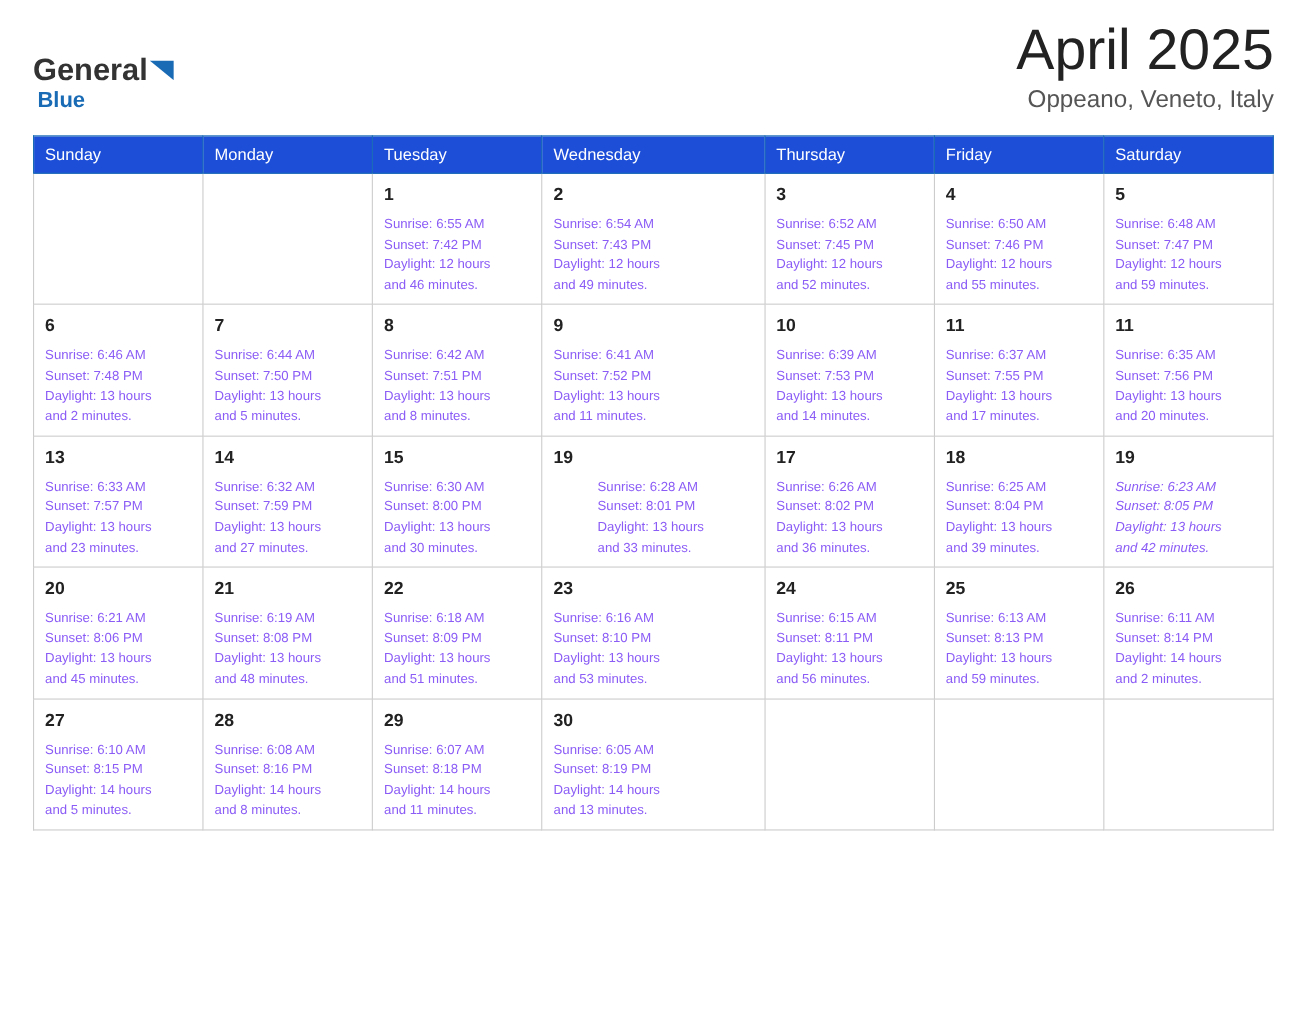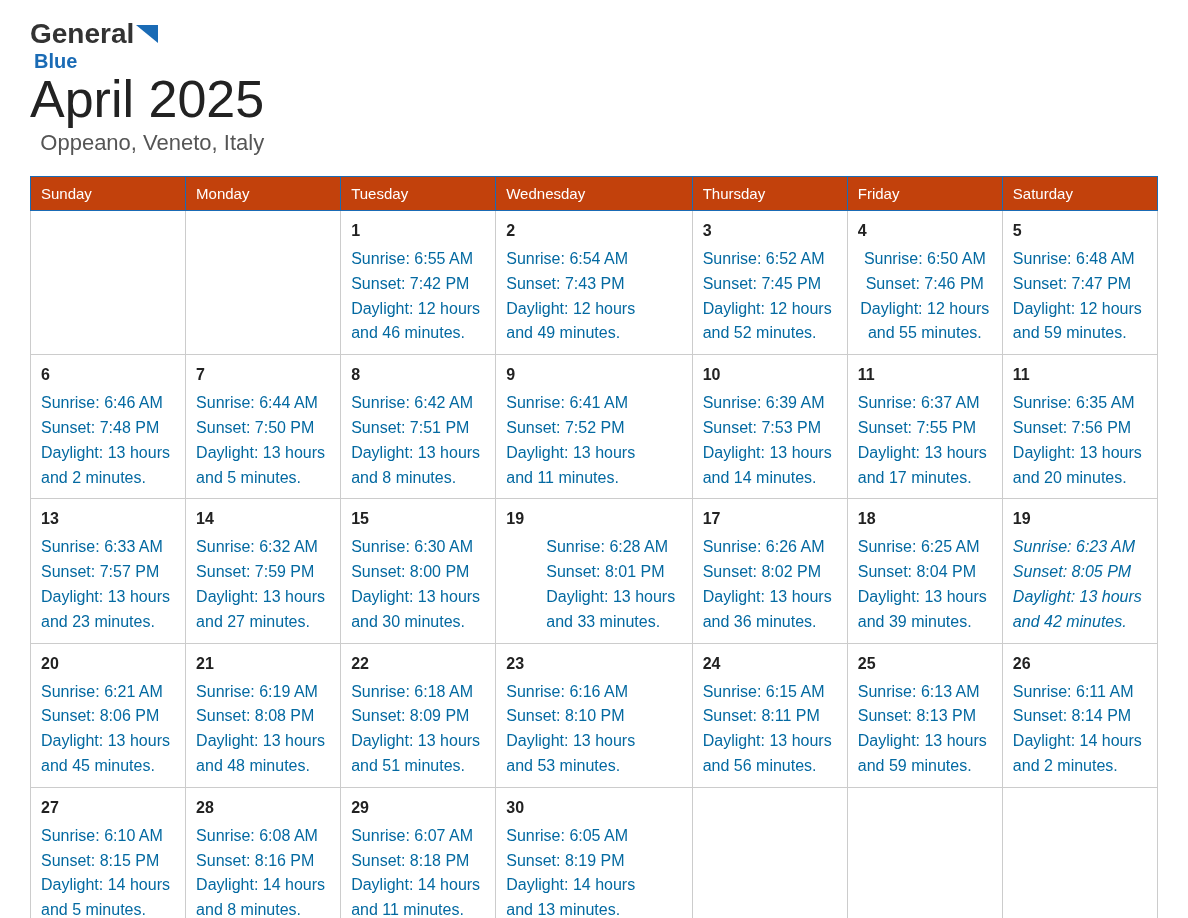--- a/index.html
+++ b/index.html
@@ -5,23 +5,22 @@
     * { box-sizing: border-box; margin: 0; padding: 0; }
     body {
       font-family: Arial, sans-serif;
       background: #fff;
       padding: 20px 30px;
       color: #333;
     }
     .header {
       display: flex;
       justify-content: space-between;
-      align-items: flex-start;
+      align-items: flex-end;
       margin-bottom: 20px;
-      flex-direction: column;
     }
     .logo {
       display: flex;
       flex-direction: column;
       align-items: flex-start;
     }
     .logo-text {
       font-size: 28px;
       font-weight: bold;
       color: #333;
@@ -47,21 +46,21 @@
       font-size: 22px;
       color: #555;
       margin-top: 5px;
     }
     .calendar {
       width: 100%;
       border-collapse: collapse;
       border: 1px solid #ccc;
     }
     .calendar th {
-      background-color: #c2410c;
+      background-color: #1d4ed8;
       color: #fff;
       font-size: 15px;
       font-weight: normal;
       padding: 8px 10px;
       text-align: left;
       border: 1px solid #1a6bb5;
     }
     .calendar td {
       vertical-align: top;
       padding: 8px 10px;
@@ -72,22 +71,22 @@
       height: 100px;
     }
     .day-num {
       font-size: 16px;
       font-weight: bold;
       color: #222;
       display: block;
       margin-bottom: 4px;
     }
     .day-info {
-      font-size: 16px;
-      color: #0369a1;
+      font-size: 12px;
+      color: #8b5cf6;
       line-height: 1.55;
     }
     .empty-cell {
       background: #fff;
     }
     tr:last-child td {
       border-bottom: 1px solid #ccc;
     }
   </style>
 </head>
@@ -143,21 +142,21 @@
         </td>
         <td>
           <span class="day-num">3</span>
           <div class="day-info" style="white-space: pre-line;">Sunrise: 6:52 AM
 Sunset: 7:45 PM
 Daylight: 12 hours
 and 52 minutes.</div>
         </td>
         <td>
           <span class="day-num">4</span>
-          <div class="day-info" style="white-space: pre-line; text-align: center;">Sunrise: 6:50 AM
+          <div class="day-info" style="white-space: pre-line;">Sunrise: 6:50 AM
 Sunset: 7:46 PM
 Daylight: 12 hours
 and 55 minutes.</div>
         </td>
         <td>
           <span class="day-num">5</span>
           <div class="day-info" style="white-space: pre-line;">Sunrise: 6:48 AM
 Sunset: 7:47 PM
 Daylight: 12 hours
 and 59 minutes.</div>

